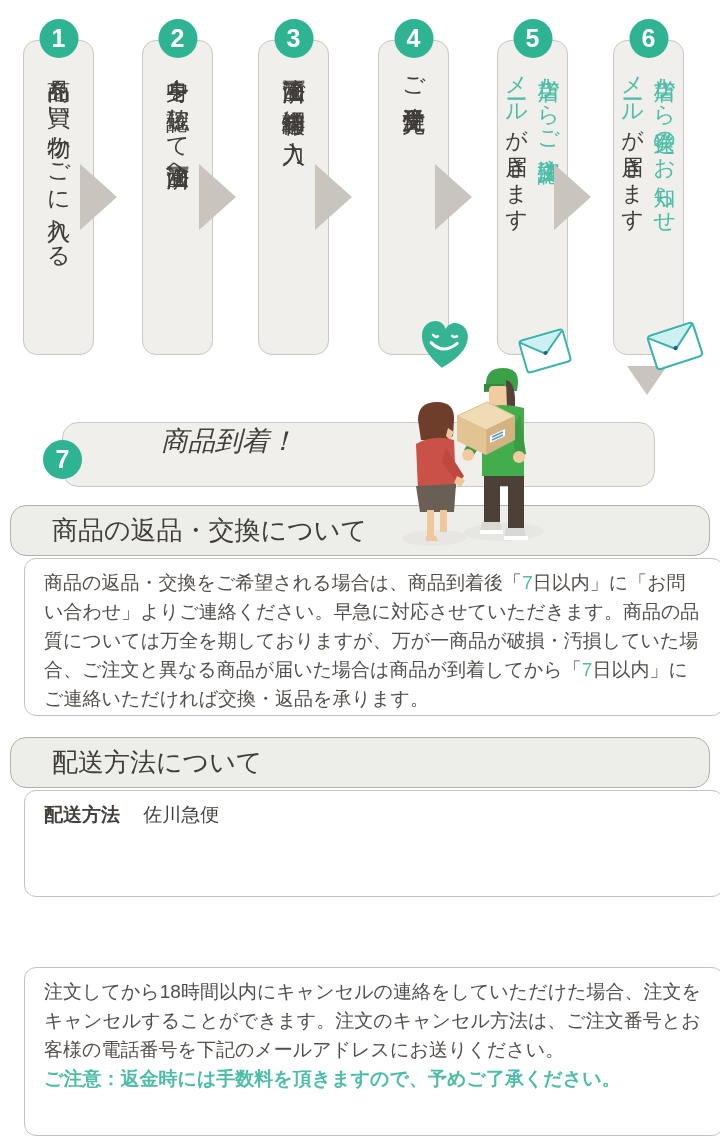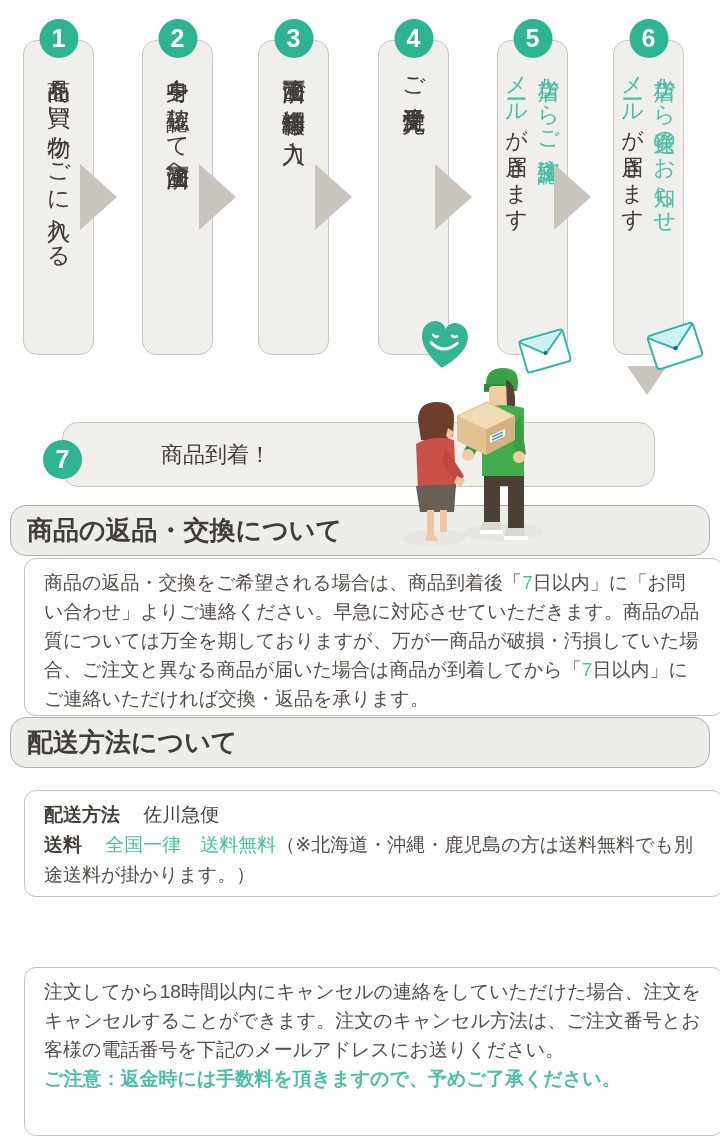--- a/index.html
+++ b/index.html
@@ -37,30 +37,30 @@
     border-left:37px solid var(--arrow);}
   .down-arrow{position:absolute;left:627px;top:366px;width:0;height:0;z-index:2;
     border-left:20px solid transparent;border-right:20px solid transparent;
     border-top:29px solid var(--arrow);}
 
   .float-icon{position:absolute;z-index:4;}
 
   
   .arrival-bar{position:absolute;left:62px;top:422px;width:593px;height:65px;
     background:var(--box-fill);border:1px solid var(--box-border);border-radius:16px;
-    box-sizing:border-box;display:flex;align-items:center;padding-left:98px;
-    font-size:22px;color:var(--text-dark);}
+    box-sizing:border-box;display:flex;padding-left:98px;
+    font-size:27px;color:var(--text-dark);font-style:italic;}
   .arrival-circle{position:absolute;left:43px;top:440px;width:39px;height:39px;border-radius:50%;
     background:var(--teal);color:#fff;font-weight:bold;font-size:25px;
     display:flex;align-items:center;justify-content:center;z-index:3;}
 
   
   .sec-header{position:absolute;left:10px;width:700px;height:51px;background:var(--header-fill);
     border:1px solid var(--header-border);border-radius:16px;box-sizing:border-box;
-    display:flex;align-items:center;padding-left:16px;font-size:26px;color:var(--text-dark);font-weight:bold;}
+    display:flex;align-items:center;padding-left:41px;font-size:26px;color:var(--text-dark);}
   .sec-content{position:absolute;left:24px;width:700px;background:#fff;
     border:1px solid var(--content-border);border-radius:12px;box-sizing:border-box;
     padding:9px 19px;font-size:19px;}
   .sec-content p{margin:0;}
   #returns-content{top:558px;height:158px;line-height:29px;}
   #shipping-content{top:790px;height:107px;line-height:30px;}
   #cancel-content{top:967px;height:169px;line-height:29px;}
   .ship-row{margin:0;}
   .ship-label{font-family:"Liberation Serif","DejaVu Serif",serif;font-weight:bold;
     color:#443f3a;margin-right:18px;}
@@ -166,31 +166,27 @@
     <path d="M24 178 l10 0 l2 5 l-12 0 Z" fill="#eec79c"></path>
   </svg>
 
   <div class="sec-header" style="top:505px">
     <span>商品の返品・交換について</span>
   </div>
   <div class="sec-content" id="returns-content">
     <p><span>商品の返品・交換をご希望される場合は、商品到着後「</span><span class="seg-teal">7</span><span>日以内」に「お問い合わせ」よりご連絡ください。早急に対応させていただきます。商品の品質については万全を期しておりますが、万が一商品が破損・汚損していた場合、ご注文と異なる商品が届いた場合は商品が到着してから「</span><span class="seg-teal">7</span><span>日以内」にご連絡いただければ交換・返品を承ります。</span></p>
   </div>
 
-  <div class="sec-header" style="top:717px">
+  <div class="sec-header" style="top:737px">
     <span>配送方法について</span>
   </div>
   <div class="sec-content" id="shipping-content">
     <p class="ship-row">
       <span class="ship-label">配送方法</span>
       <span class="ship-value">佐川急便</span>
-    </p>
-    <p class="ship-row">
-      <span class="ship-label">送料</span>
-      <span><span class="seg-teal">全国一律</span><span>　</span><span class="seg-teal">送料無料</span><span>（※北海道・沖縄・鹿児島の方は送料無料でも別途送料が掛かります。）</span></span>
     </p>
   </div>
 
   <div class="sec-content" id="cancel-content">
     <p>注文してから18時間以内にキャンセルの連絡をしていただけた場合、注文をキャンセルすることができます。注文のキャンセル方法は、ご注文番号とお客様の電話番号を下記のメールアドレスにお送りください。</p>
     <p class="teal-note">ご注意：返金時には手数料を頂きますので、予めご了承ください。</p>
   </div>
 
 </div>
 

